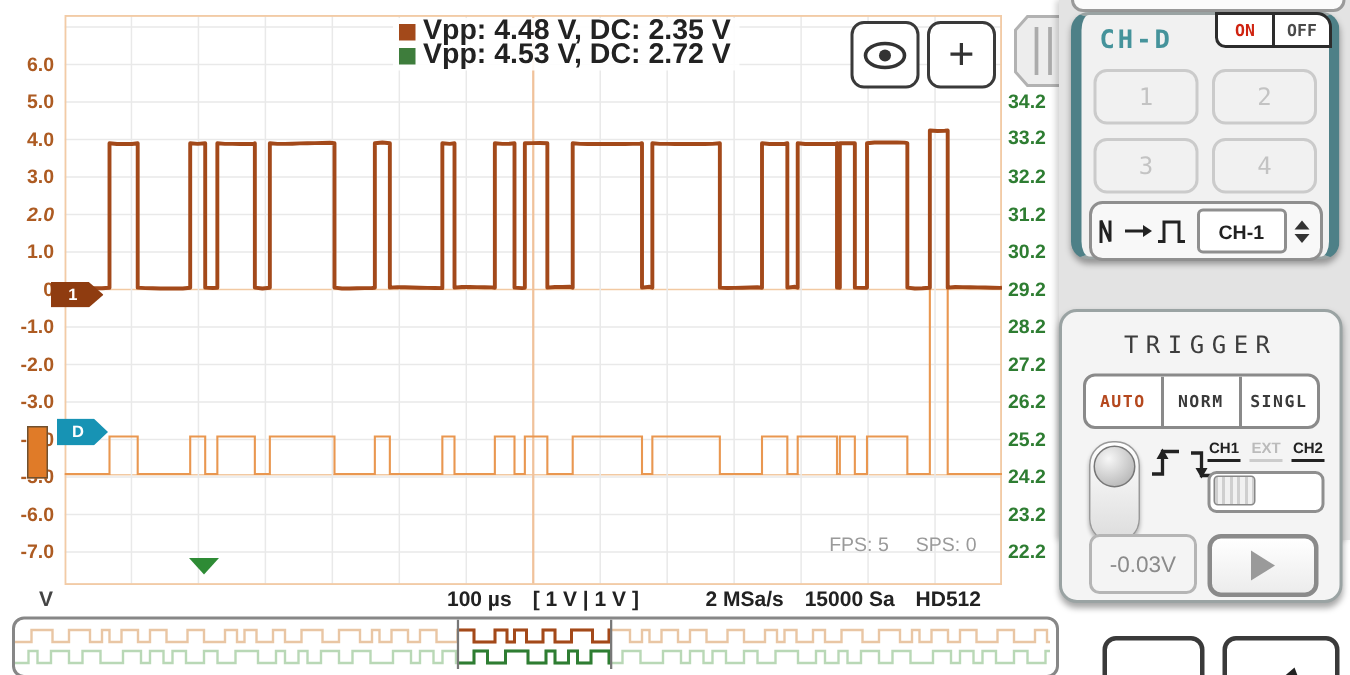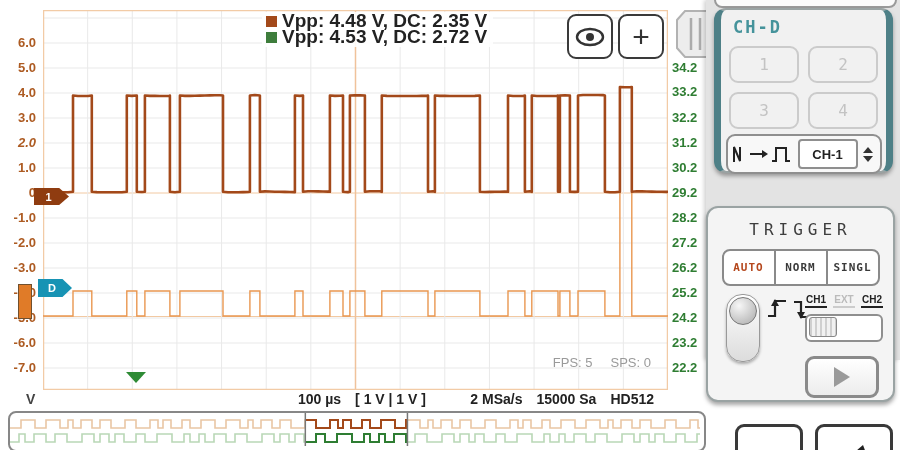--- a/index.html
+++ b/index.html
@@ -229,20 +229,24 @@
       <line x1="15" y1="8" x2="15" y2="40" stroke="#ababab" stroke-width="2.5"></line>
       <line x1="24" y1="8" x2="24" y2="40" stroke="#ababab" stroke-width="2.5"></line>
     </svg>
   </div>
 
   <div id="panel">
     <div id="top-sliver"></div>
 
     <div id="chd-card" class="card">
       <div id="chd-title" class="techno">CH-D</div>
+      <div id="onoff">
+        <span id="on-btn" class="techno">ON</span>
+        <span id="off-btn" class="techno">OFF</span>
+      </div>
       <div id="chd-grid">
         <div class="num-btn techno">1</div>
         <div class="num-btn techno">2</div>
         <div class="num-btn techno">3</div>
         <div class="num-btn techno">4</div>
       </div>
       <div id="chd-src">
         <svg width="66" height="24" viewBox="0 0 66 24">
           <polyline points="6,20 6,5 12,19 12,5" fill="none" stroke="#222" stroke-width="2"></polyline>
           <line x1="22" y1="12" x2="34" y2="12" stroke="#222" stroke-width="2"></line>
@@ -280,20 +284,21 @@
       <div id="src-switch">
         <div id="src-labels">
           <span>CH1</span>
           <span class="ext">EXT</span>
           <span>CH2</span>
         </div>
         <div id="slider">
           <div class="sknob"></div>
         </div>
       </div>
+      <div id="level-btn">-0.03V</div>
       <div id="play-btn">
         <span class="tri"></span>
       </div>
     </div>
 
     <div id="coil-btn" class="bot-btn">
       <svg width="44" height="22" viewBox="0 0 44 22">
         <path d="M3 22 C3 8 10 8 10 22 M10 22 C10 8 17 8 17 22 M17 22 C17 8 24 8 24 22 M24 22 C24 8 31 8 31 22 M31 22 C31 8 38 8 38 22" fill="none" stroke="#222" stroke-width="2"></path>
       </svg>
     </div>

